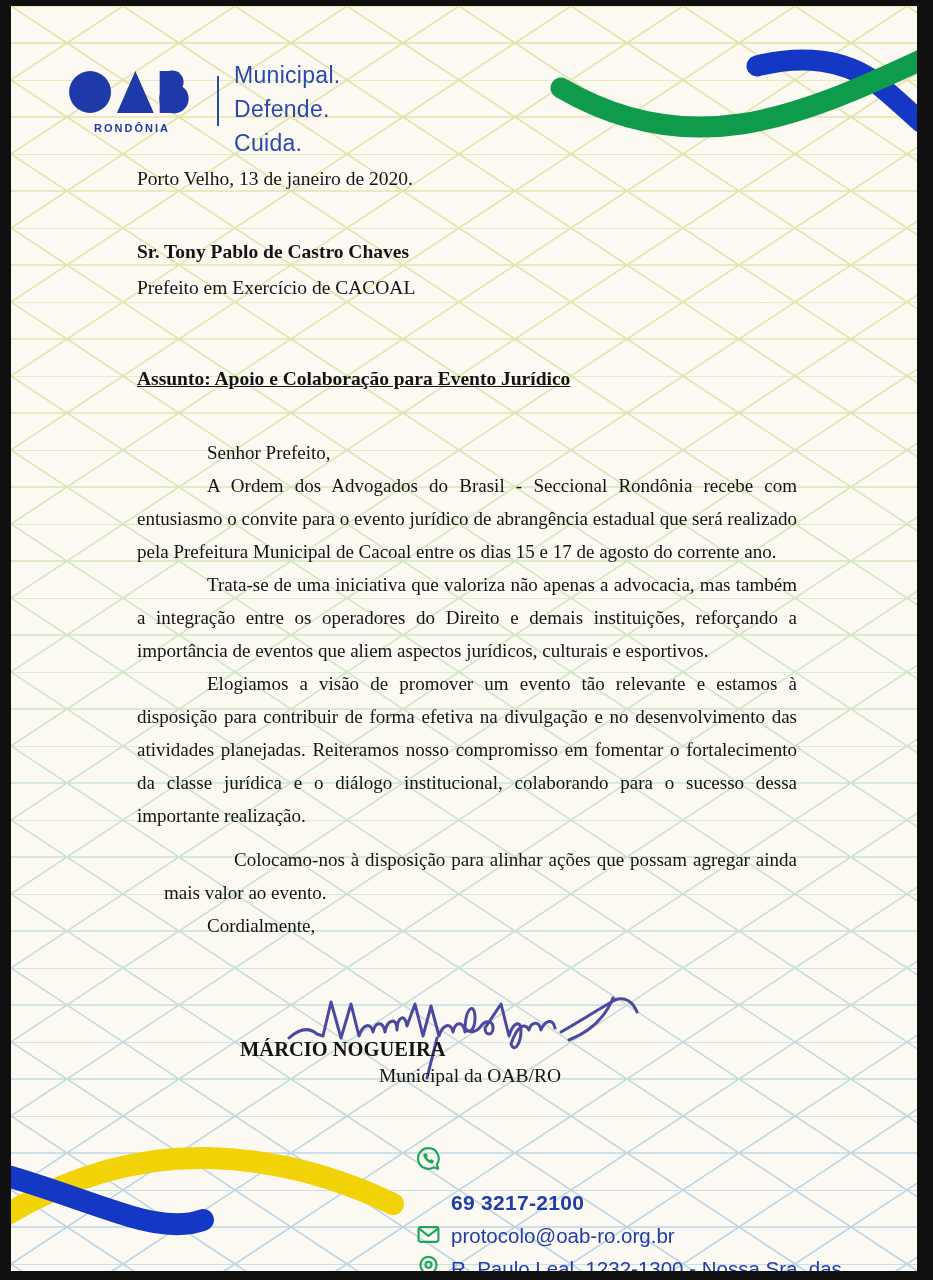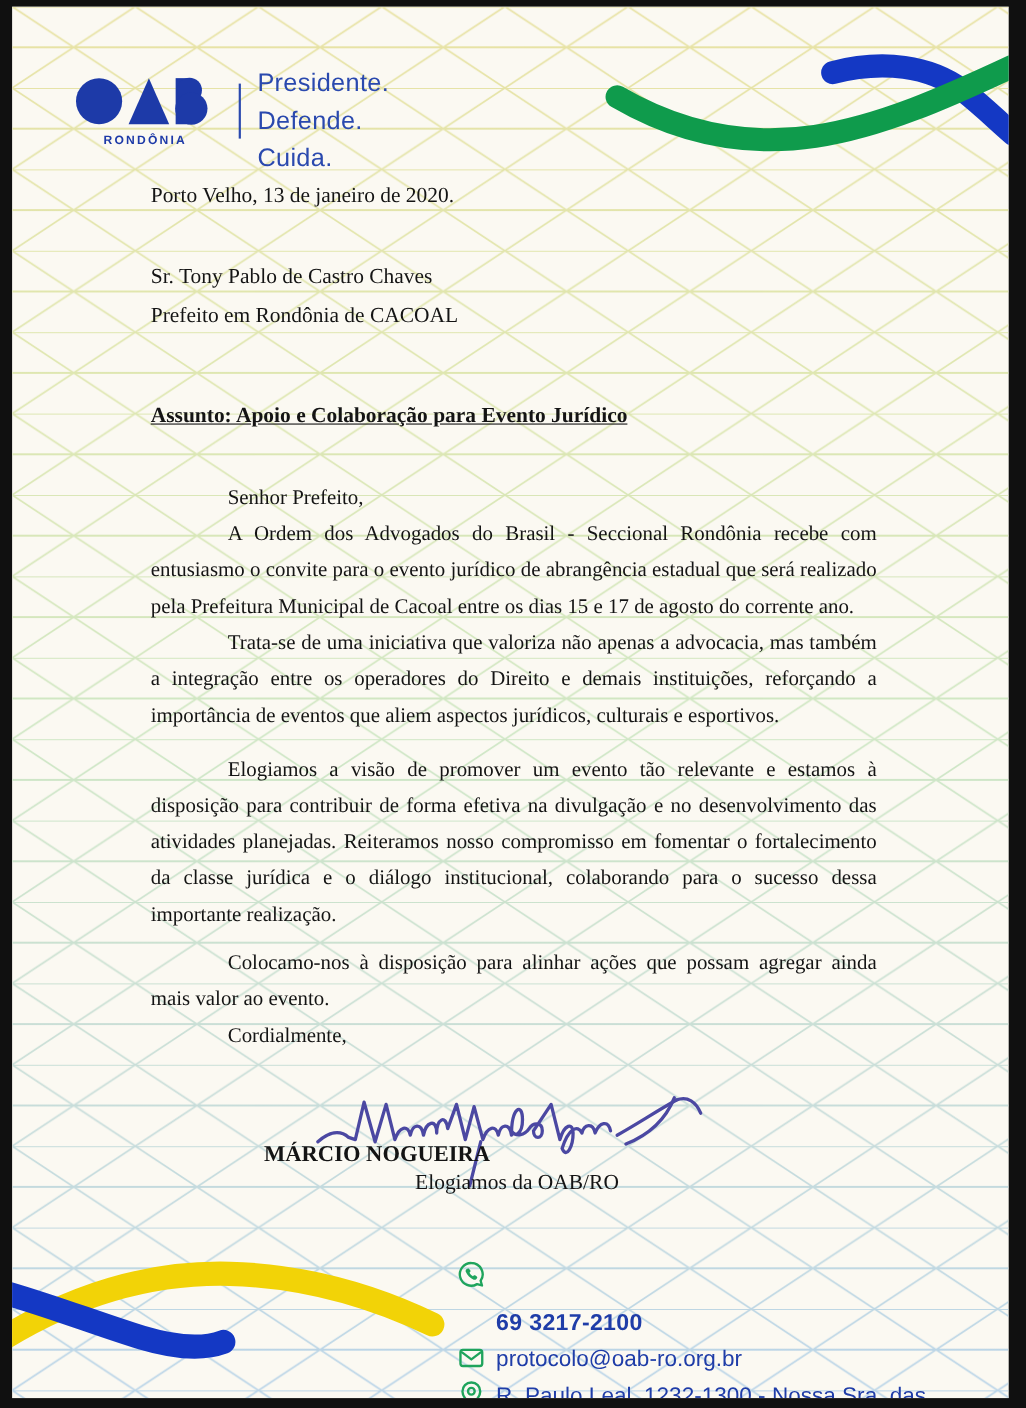--- a/index.html
+++ b/index.html
@@ -42,34 +42,34 @@
 
   
   .letter{color:#141414;}
   .oficio-row{
     position:absolute;left:126px;top:162px;width:660px;
     display:flex;justify-content:space-between;
     font-size:19.5px;
   }
   .oficio-ref{font-weight:bold;}
   .recipient{position:absolute;left:126px;top:228px;font-size:19.5px;line-height:35.5px;}
-  .recipient .bold{font-weight:normal;}
+  .recipient .bold{font-weight:bold;}
   .subject{
     position:absolute;left:126px;top:362px;
     font-size:19.5px;font-weight:bold;text-decoration:underline;
   }
   .flow{
     position:absolute;left:126px;top:430px;width:660px;
     font-size:19px;line-height:33px;text-align:justify;
   }
   .flow .ind{text-indent:70px;}
   .salutation{margin:0 0 7px 0;text-align:left;}
   .flow p{margin:0;}
-  .flow p.g16{margin-top:16px;}
-  .flow p.g11{margin-top:11px;}
+  .flow p.g16{}
+  .flow p.g11{margin-top:11px;margin-left:27px;}
   .closing{margin-top:11px;text-align:left;}
 
   
   .sig-svg{position:absolute;left:268px;top:968px;}
   .signer-name{
     position:absolute;left:229px;top:1032px;width:460px;text-align:left;
     font-size:20.5px;font-weight:bold;color:#141414;
   }
   .signer-title{
     position:absolute;left:229px;top:1059px;width:460px;text-align:center;
@@ -124,33 +124,33 @@
     <g>
       <rect x="108" y="6" width="14" height="50" fill="#1d3aa8"></rect>
       <circle cx="123" cy="19" r="13.5" fill="#1d3aa8"></circle>
       <circle cx="125" cy="39" r="17.5" fill="#1d3aa8"></circle>
     </g>
   </svg>
   <div class="logo-region">RONDÔNIA</div>
 
   <div class="tagline-divider"></div>
   <div class="tagline">
-    <div>Presidente.</div>
+    <div>Municipal.</div>
     <div>Defende.</div>
     <div>Cuida.</div>
   </div>
 
   <div class="letter">
     <div class="oficio-row">
       <span class="oficio-date">Porto Velho, 13 de janeiro de 2020.</span>
     </div>
 
     <div class="recipient">
       <div class="bold">Sr. Tony Pablo de Castro Chaves</div>
-      <div>Prefeito em Rondônia de CACOAL</div>
+      <div>Prefeito em Exercício de CACOAL</div>
     </div>
 
     <div class="subject">Assunto: Apoio e Colaboração para Evento Jurídico</div>
 
     <div class="flow">
       <p class="salutation ind">Senhor Prefeito,</p>
       <p class="ind">A Ordem dos Advogados do Brasil - Seccional Rondônia recebe com entusiasmo o convite para o evento jurídico de abrangência estadual que será realizado pela Prefeitura Municipal de Cacoal entre os dias 15 e 17 de agosto do corrente ano.</p>
       <p class="ind">Trata-se de uma iniciativa que valoriza não apenas a advocacia, mas também a integração entre os operadores do Direito e demais instituições, reforçando a importância de eventos que aliem aspectos jurídicos, culturais e esportivos.</p>
       <p class="ind g16">Elogiamos a visão de promover um evento tão relevante e estamos à disposição para contribuir de forma efetiva na divulgação e no desenvolvimento das atividades planejadas. Reiteramos nosso compromisso em fomentar o fortalecimento da classe jurídica e o diálogo institucional, colaborando para o sucesso dessa importante realização.</p>
       <p class="ind g11">Colocamo-nos à disposição para alinhar ações que possam agregar ainda mais valor ao evento.</p>
@@ -168,21 +168,21 @@
                C 190 60 198 58 202 52 C 206 46 214 46 214 54 C 214 62 206 62 206 54
                L 222 30 L 230 62 C 234 48 242 46 242 56 C 242 68 236 80 232 70
                C 238 52 246 48 250 56 C 252 48 260 46 262 56 C 266 46 274 44 276 54"></path>
       <path d="M282 58 C 300 48 318 36 336 26"></path>
       <path d="M334 24 C 326 44 310 58 290 66"></path>
       <path d="M336 26 C 346 22 354 28 358 38"></path>
       <path d="M158 64 L 148 104"></path>
     </g>
   </svg>
   <div class="signer-name">MÁRCIO NOGUEIRA</div>
-  <div class="signer-title">Elogiamos da OAB/RO</div>
+  <div class="signer-title">Municipal da OAB/RO</div>
 
   <div class="footer">
     <div class="f-row">
       <svg class="f-icon" viewBox="0 0 24 24">
         <path d="M12 2.8 a9.2 9.2 0 1 0 4.6 17.1 l4 1.1 -1.1 -3.8 A9.2 9.2 0 0 0 12 2.8" fill="none" stroke="#1fa45c" stroke-width="1.9" stroke-linejoin="round"></path>
         <path d="M8.6 7.6 c.5 -.5 1.2 -.5 1.6 0 l.9 1.1 c.3 .4 .3 1 -.1 1.4 l-.5 .6 c.6 1.2 1.6 2.2 2.8 2.8 l.6 -.5 c.4 -.4 1 -.4 1.4 -.1 l1.1 .9 c.5 .4 .5 1.1 0 1.6 l-.5 .5 c-.5 .5 -1.3 .7 -2 .4 c-2.9 -1.2 -5.2 -3.5 -6.4 -6.4 c-.3 -.7 -.1 -1.5 .4 -2 z" fill="#1fa45c"></path>
       </svg>
       <span class="f-phone">69 3217-2100</span>
     </div>
     <div class="f-row">

